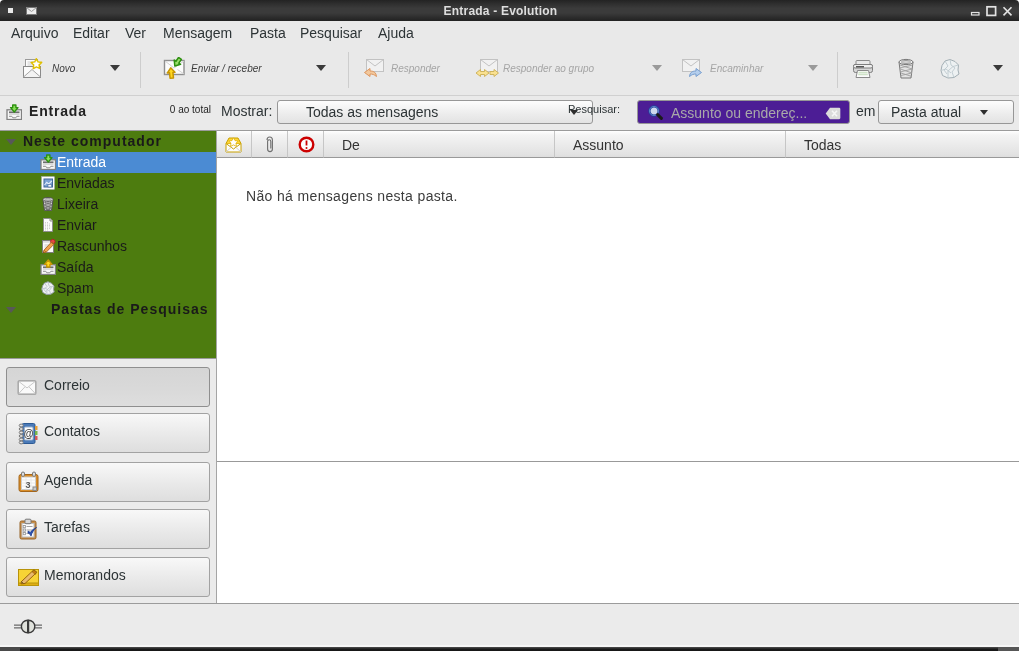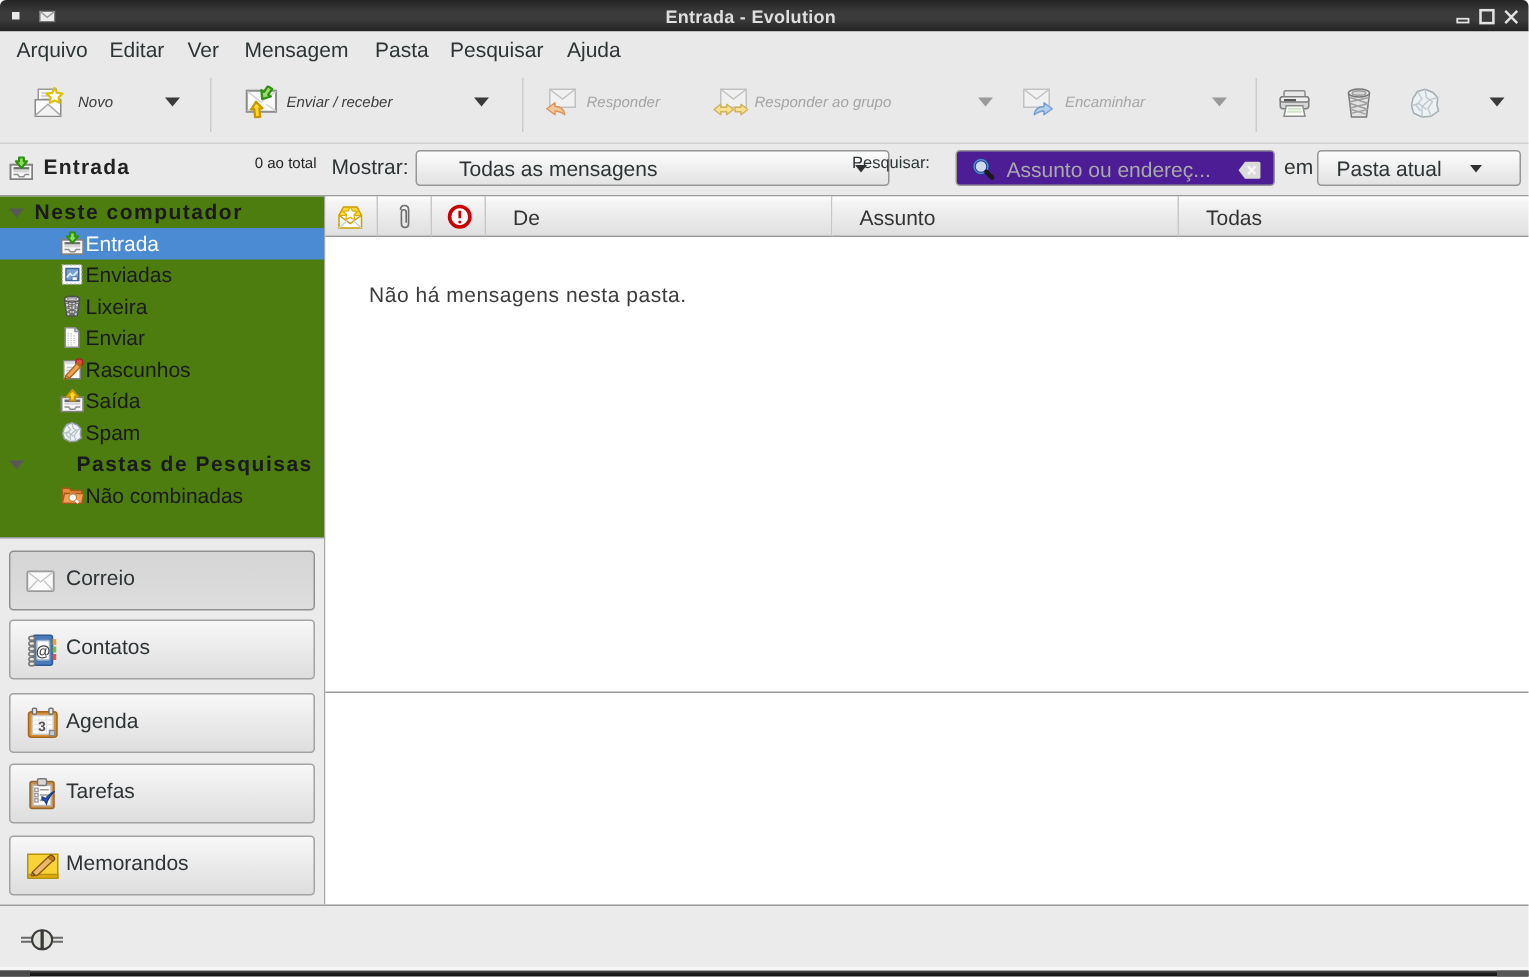--- a/index.html
+++ b/index.html
@@ -267,30 +267,20 @@
     <div class="trow" style="top:147px;">
       <svg class="abs" style="left:40px; top:2px;" width="16" height="16" viewBox="0 0 16 16">
         <path d="M4.5 3 L8 1.8 L11.5 3.2 L14 6 L13.6 9.5 L14.2 12 L10.8 14.2 L6.5 14.5 L2.8 12.5 L1.8 9 L2.6 5.8 Z" fill="#eef0f2" stroke="#8f9aa0"></path>
         <path d="M4.5 3 L7 6.5 L4 9.5 L6.2 12.3 M8 1.8 L8.8 5.5 L11.5 7.6 L9.4 10.4 L10.8 14.2 M14 6 L10.2 7 L6.8 10 L6.9 14.4 M1.8 9 L5.3 8 L8.8 10.8" stroke="#b4bfc5" stroke-width="0.8" fill="none"></path>
       </svg>
       <span class="lbl" style="left:57px;">Spam</span>
       </div>
     <div class="trow" style="top:168px;">
         <span class="tri"></span>
         <span class="lbl" style="left:23px; font-weight:bold; letter-spacing:1px;padding-left:28px;">Pastas de Pesquisas</span>
-      </div>
-    <div class="trow" style="top:189px;">
-      <svg class="abs" style="left:40px; top:2px;" width="16" height="16" viewBox="0 0 16 16">
-        <path d="M1.5 3.5 L6 3.5 L7.5 5 L14.5 5 L14.5 13.5 L1.5 13.5 Z" fill="#e8883a" stroke="#a85a1a"></path>
-        <path d="M1.5 13.5 L3 7 L16 7 L14.5 13.5 Z" fill="#f2a055" stroke="#a85a1a"></path>
-        <circle cx="8.5" cy="9.7" r="2.6" fill="#fdfdfd" stroke="#ffffff"></circle>
-        <circle cx="8.5" cy="9.7" r="2.6" fill="none" stroke="#c87a2a"></circle>
-        <path d="M10.4 11.6 L12.2 13.3" stroke="#ffffff" stroke-width="1.6"></path>
-      </svg>
-      <span class="lbl" style="left:57px;">Não combinadas</span>
       </div>
   </div>
 
   <div class="abs" id="switcher">
     <div class="sbtn pressed" style="top:8px;">
       <svg class="bicon" style="top:12px;" width="20" height="15" viewBox="0 0 22 17">
         <rect x="1" y="1" width="20" height="15" rx="1" fill="#fafafa" stroke="#9a9a9a" stroke-width="1.4"></rect>
         <path d="M1.5 1.5 L11 9 L20.5 1.5 M1.5 15.5 L8.5 8 M20.5 15.5 L13.5 8" stroke="#c2c2c2" fill="none"></path>
       </svg>
       <span class="blbl">Correio</span>

